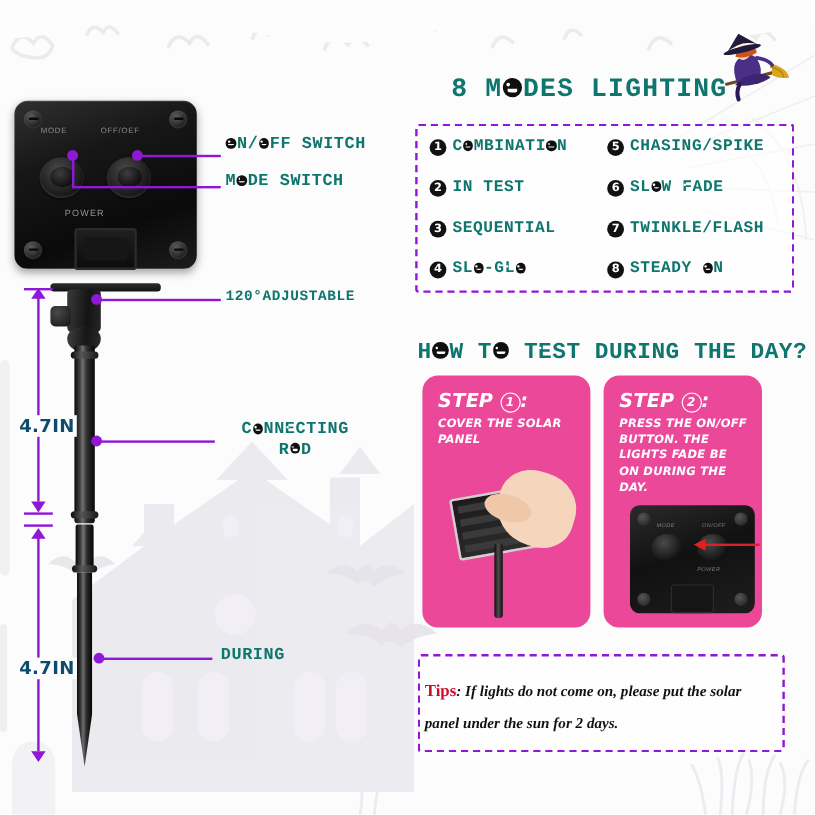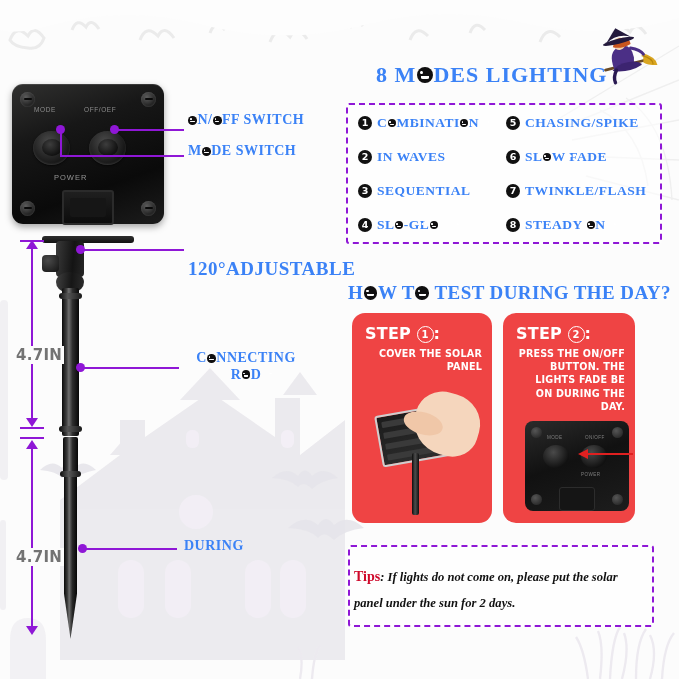--- a/index.html
+++ b/index.html
@@ -11,24 +11,24 @@
     position:relative;
   }
   .stage{position:absolute;inset:0;width:679px;height:679px;overflow:hidden;background:#fbfbfb;}
 
   
   .bg-layer{position:absolute;inset:0;pointer-events:none;}
   .bg-svg{position:absolute;inset:0;width:679px;height:679px;}
 
   
   .hw{
-    font-family:Liberation Serif, serif;
+    font-family:Liberation Mono, monospace;
     font-weight:bold;
     letter-spacing:0.5px;
-    color:#3b82f6;
+    color:#0f766e;
     position:relative;
   }
   .hw .o{
     display:inline-block;
     position:relative;
     width:.72em;height:.72em;
     border-radius:50%;
     background:#100f10;
     vertical-align:-0.04em;
     margin:0 .03em;
@@ -150,21 +150,21 @@
   
   .meas{position:absolute;background:#8f17d6;}
   .meas-line{width:2px;}
   .tick{position:absolute;height:2px;background:#8f17d6;}
   .arrow-up,.arrow-dn{
     position:absolute;width:0;height:0;border-left:6px solid transparent;border-right:6px solid transparent;
   }
   .arrow-up{border-bottom:9px solid #8f17d6;}
   .arrow-dn{border-top:9px solid #8f17d6;}
   .meas-text{
-    position:absolute;color:#737373;font-weight:bold;font-size:15px;
+    position:absolute;color:#0c4a6e;font-weight:bold;font-size:15px;
     font-family:"DejaVu Sans", sans-serif;letter-spacing:.3px;
   }
 
   
   .lead{position:absolute;height:1.6px;background:#8f17d6;}
   .lead-v{position:absolute;width:1.6px;background:#8f17d6;}
   .dot{position:absolute;width:9px;height:9px;border-radius:50%;background:#8f17d6;}
   .callout{
     position:absolute;font-size:14px;line-height:1.18;
   }
@@ -189,35 +189,35 @@
     font-size:9.5px;font-weight:bold;display:flex;align-items:center;justify-content:center;
     font-family:"DejaVu Sans", sans-serif;
   }
 
   .title-test{
     position:absolute;left:8px;top:282px;font-size:19px;letter-spacing:.4px;white-space:nowrap;
   }
 
   .step-card{
     position:absolute;top:313px;width:140px;height:210px;
-    background:#ef4444;border-radius:13px;
+    background:#ec4899;border-radius:13px;font-style:italic;
   }
   .step-card.s1{left:12px;}
   .step-card.s2{left:163px;width:132px;}
   .step-title{
     position:absolute;left:13px;top:11px;color:#fff;font-size:16px;letter-spacing:.3px;
     font-family:"DejaVu Sans", sans-serif;font-weight:bold;
   }
   .circ-num{
     display:inline-block;width:15px;height:15px;border:1.8px solid #fff;border-radius:50%;
     font-size:10px;line-height:15px;text-align:center;vertical-align:1px;
   }
   .step-sub{
     position:absolute;left:13px;top:34px;right:10px;color:#fff;font-size:9.6px;font-weight:bold;
-    line-height:1.38;letter-spacing:.2px;font-family:"DejaVu Sans", sans-serif;text-align:right;
+    line-height:1.38;letter-spacing:.2px;font-family:"DejaVu Sans", sans-serif;
   }
 
   
   .sp-panel{
     position:absolute;left:26px;top:96px;width:76px;height:48px;
     background:linear-gradient(170deg,#1b1b1b,#2e2e2e);
     border:2px solid #cfcfcf;border-radius:3px;transform:rotate(-10deg);
   }
   .sp-panel i{position:absolute;left:4px;right:4px;height:6px;background:#3a3a3a;border-radius:1px;display:block;}
   .sp-stand{
@@ -418,21 +418,21 @@
       <span class="lead-v" style="left:60px;top:130px;height:26px;"></span>
       <span class="lead" style="left:60px;top:155px;width:124px;"></span>
       <span class="callout hw" style="left:188px;top:143px;">
         M<span class="o sm"></span>DE SWITCH
       </span>
     </div>
 
     <div>
       <span class="dot" style="left:76px;top:245px;"></span>
       <span class="lead" style="left:83px;top:249px;width:101px;"></span>
-      <span class="callout hw" style="left:188px;top:240px;font-size:19px;margin-top:18px;">120°ADJUSTABLE</span>
+      <span class="callout hw" style="left:188px;top:240px;font-size:12px;">120°ADJUSTABLE</span>
     </div>
 
     <div>
       <span class="dot" style="left:76px;top:363px;"></span>
       <span class="lead" style="left:83px;top:367px;width:96px;"></span>
       <span class="callout hw" style="left:182px;top:350px;text-align:center;width:128px;">
         <span>C<span class="o sm"></span>NNECTING</span><br>
         <span>R<span class="o sm"></span>D</span>
       </span>
     </div>
@@ -456,21 +456,21 @@
           <span class="num-circ">1</span>
           <span class="hw">C<span class="o sm"></span>MBINATI<span class="o sm"></span>N</span>
         </div>
         <div class="mode-item">
           <span class="num-circ">5</span>
           <span class="hw">CHASING/SPIKE</span>
         </div>
 
         <div class="mode-item">
           <span class="num-circ">2</span>
-          <span class="hw">IN WAVES</span>
+          <span class="hw">IN TEST</span>
         </div>
         <div class="mode-item">
           <span class="num-circ">6</span>
           <span class="hw">SL<span class="o sm"></span>W FADE</span>
         </div>
 
         <div class="mode-item">
           <span class="num-circ">3</span>
           <span class="hw">SEQUENTIAL</span>
         </div>

